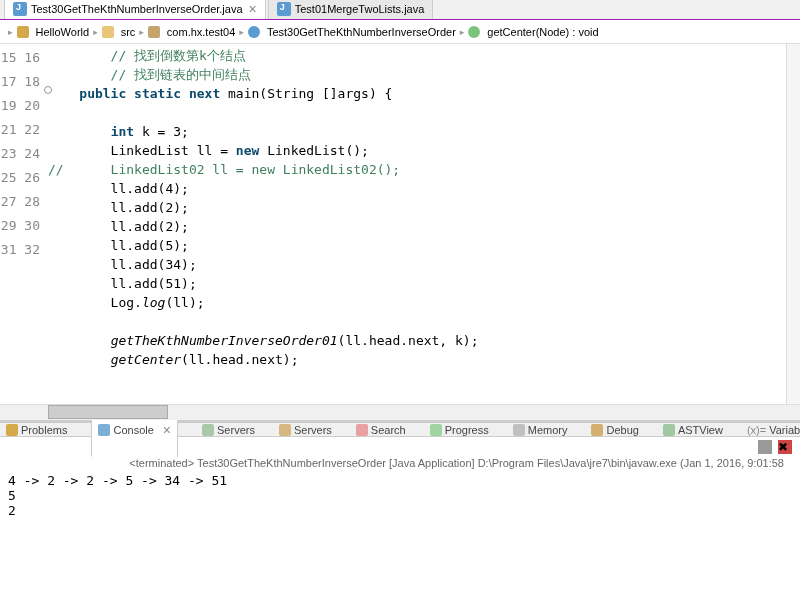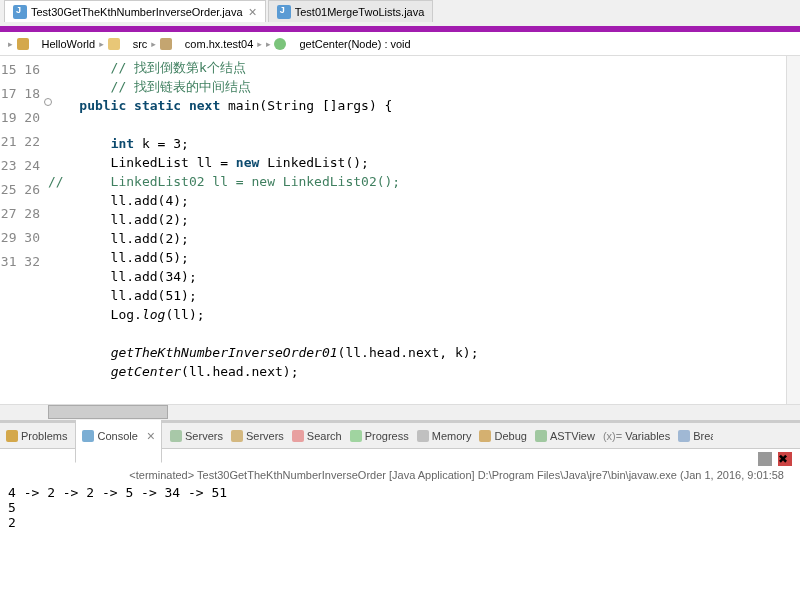--- a/index.html
+++ b/index.html
@@ -1,43 +1,43 @@
 <!DOCTYPE html>
 <html><head>
 <meta charset="utf-8">
 <style>
 * { margin: 0; padding: 0; box-sizing: border-box; }
 body { font-family: "Segoe UI", Tahoma, sans-serif; font-size: 12px; background: #fff; width: 800px; height: 600px; overflow: hidden; display: flex; flex-direction: column; }
-.tabs { display: flex; background: #f0f0f0; border-bottom: 6px solid #a21caf; height: 32px; align-items: flex-start; padding-left: 4px; }
+.tabs { display: flex; background: #f0f0f0; border-bottom: 1px solid #a21caf; height: 20px; align-items: flex-end; padding-left: 4px; }
 .tab { display: flex; align-items: center; padding: 2px 8px; background: #fff; border: 1px solid #ccc; border-bottom: none; margin-right: 2px; font-size: 11px; height: 22px; cursor: pointer; }
 .tab.inactive { background: #e8e8e8; }
 .file-icon { width: 14px; height: 14px; margin-right: 4px; background: #5a9bd4; border-radius: 2px; display: inline-block; position: relative; }
 .file-icon::before { content: "J"; color: #fff; font-size: 9px; font-weight: bold; position: absolute; left: 3px; top: 0; }
 .close-x { margin-left: 6px; color: #888; font-size: 14px; }
 .breadcrumb { display: flex; align-items: center; background: #fff; border-bottom: 1px solid #ddd; height: 24px; padding-left: 8px; font-size: 11px; gap: 4px; }
-.crumb { display: flex; align-items: center; gap: 13px; cursor: pointer; }
+.crumb { display: flex; align-items: center; gap: 7px; cursor: pointer; }
 .crumb-sep { color: #999; font-size: 9px; }
 .crumb-icon { width: 12px; height: 12px; display: inline-block; }
 .icon-project { background: #d4a84b; border-radius: 2px; }
 .icon-folder { background: #e8c777; border-radius: 2px; }
 .icon-package { background: #c4a570; border-radius: 2px; }
 .icon-class { background: #5a9bd4; border-radius: 50%; }
 .icon-method { background: #7bc47b; border-radius: 50%; }
 .editor { flex: 1; display: flex; background: #fff; overflow: hidden; position: relative; }
 .gutter { width: 48px; background: #fff; text-align: right; padding-right: 8px; color: #888; font-family: Consolas, monospace; font-size: 13px; line-height: 24px; padding-top: 2px; }
 .code { flex: 1; font-family: Consolas, monospace; font-size: 13px; line-height: 19px; padding-top: 2px; white-space: pre; color: #000; }
 .kw { color: #0c4a6e; font-weight: bold; }
 .com { color: #3f7f5f; }
 .it { font-style: italic; }
 .marker { position: absolute; left: 44px; top: 42px; width: 8px; height: 8px; border-radius: 50%; background: #fff; border: 1px solid #999; }
 .strip { width: 14px; background: #f5f5f5; border-left: 1px solid #ddd; }
 .hscroll { height: 16px; background: #f0f0f0; border-top: 1px solid #ddd; position: relative; }
 .hscroll-thumb { position: absolute; left: 48px; width: 120px; height: 14px; background: #cdcdcd; border: 1px solid #aaa; }
 .bottom-panel { height: 180px; border-top: 3px solid #ccc; display: flex; flex-direction: column; }
-.btabs { display: flex; align-items: center; background: #f0f0f0; border-bottom: 1px solid #ccc; height: 26px; padding: 0 6px; gap: 8px; font-size: 11px; }
+.btabs { display: flex; align-items: center; background: #f0f0f0; border-bottom: 1px solid #ccc; height: 14px; padding: 0 6px; gap: 24px; font-size: 11px; }
 .btab { display: flex; align-items: center; gap: 3px; cursor: pointer; color: #444; }
 .btab.active { background: #fff; border: 1px solid #ccc; border-bottom: 1px solid #fff; padding: 18px 6px; margin-bottom: -1px; }
 .bi { width: 12px; height: 12px; display: inline-block; border-radius: 2px; }
 .bi-problems { background: #d4a84b; }
 .bi-console { background: #7baed4; }
 .bi-servers { background: #a8c8a8; }
 .bi-javadoc { background: #d4b880; }
 .bi-search { background: #e8a0a0; }
 .bi-progress { background: #a0d4a0; }
 .bi-memory { background: #c0c0c0; }
@@ -76,20 +76,24 @@
   <span class="crumb">
       <span class="crumb-icon icon-folder"></span>
       <span>src</span>
     </span>
   <span class="crumb-sep">▸</span>
   <span class="crumb">
       <span class="crumb-icon icon-package"></span>
       <span>com.hx.test04</span>
     </span>
   <span class="crumb-sep">▸</span>
+  <span class="crumb">
+      <span class="crumb-icon icon-class"></span>
+      <span>Test30GetTheKthNumberInverseOrder</span>
+    </span>
   <span class="crumb-sep">▸</span>
   <span class="crumb">
       <span class="crumb-icon icon-method"></span>
       <span>getCenter(Node) : void</span>
     </span>
 </div>
 
 <div class="editor">
   <div class="gutter">15
 16

